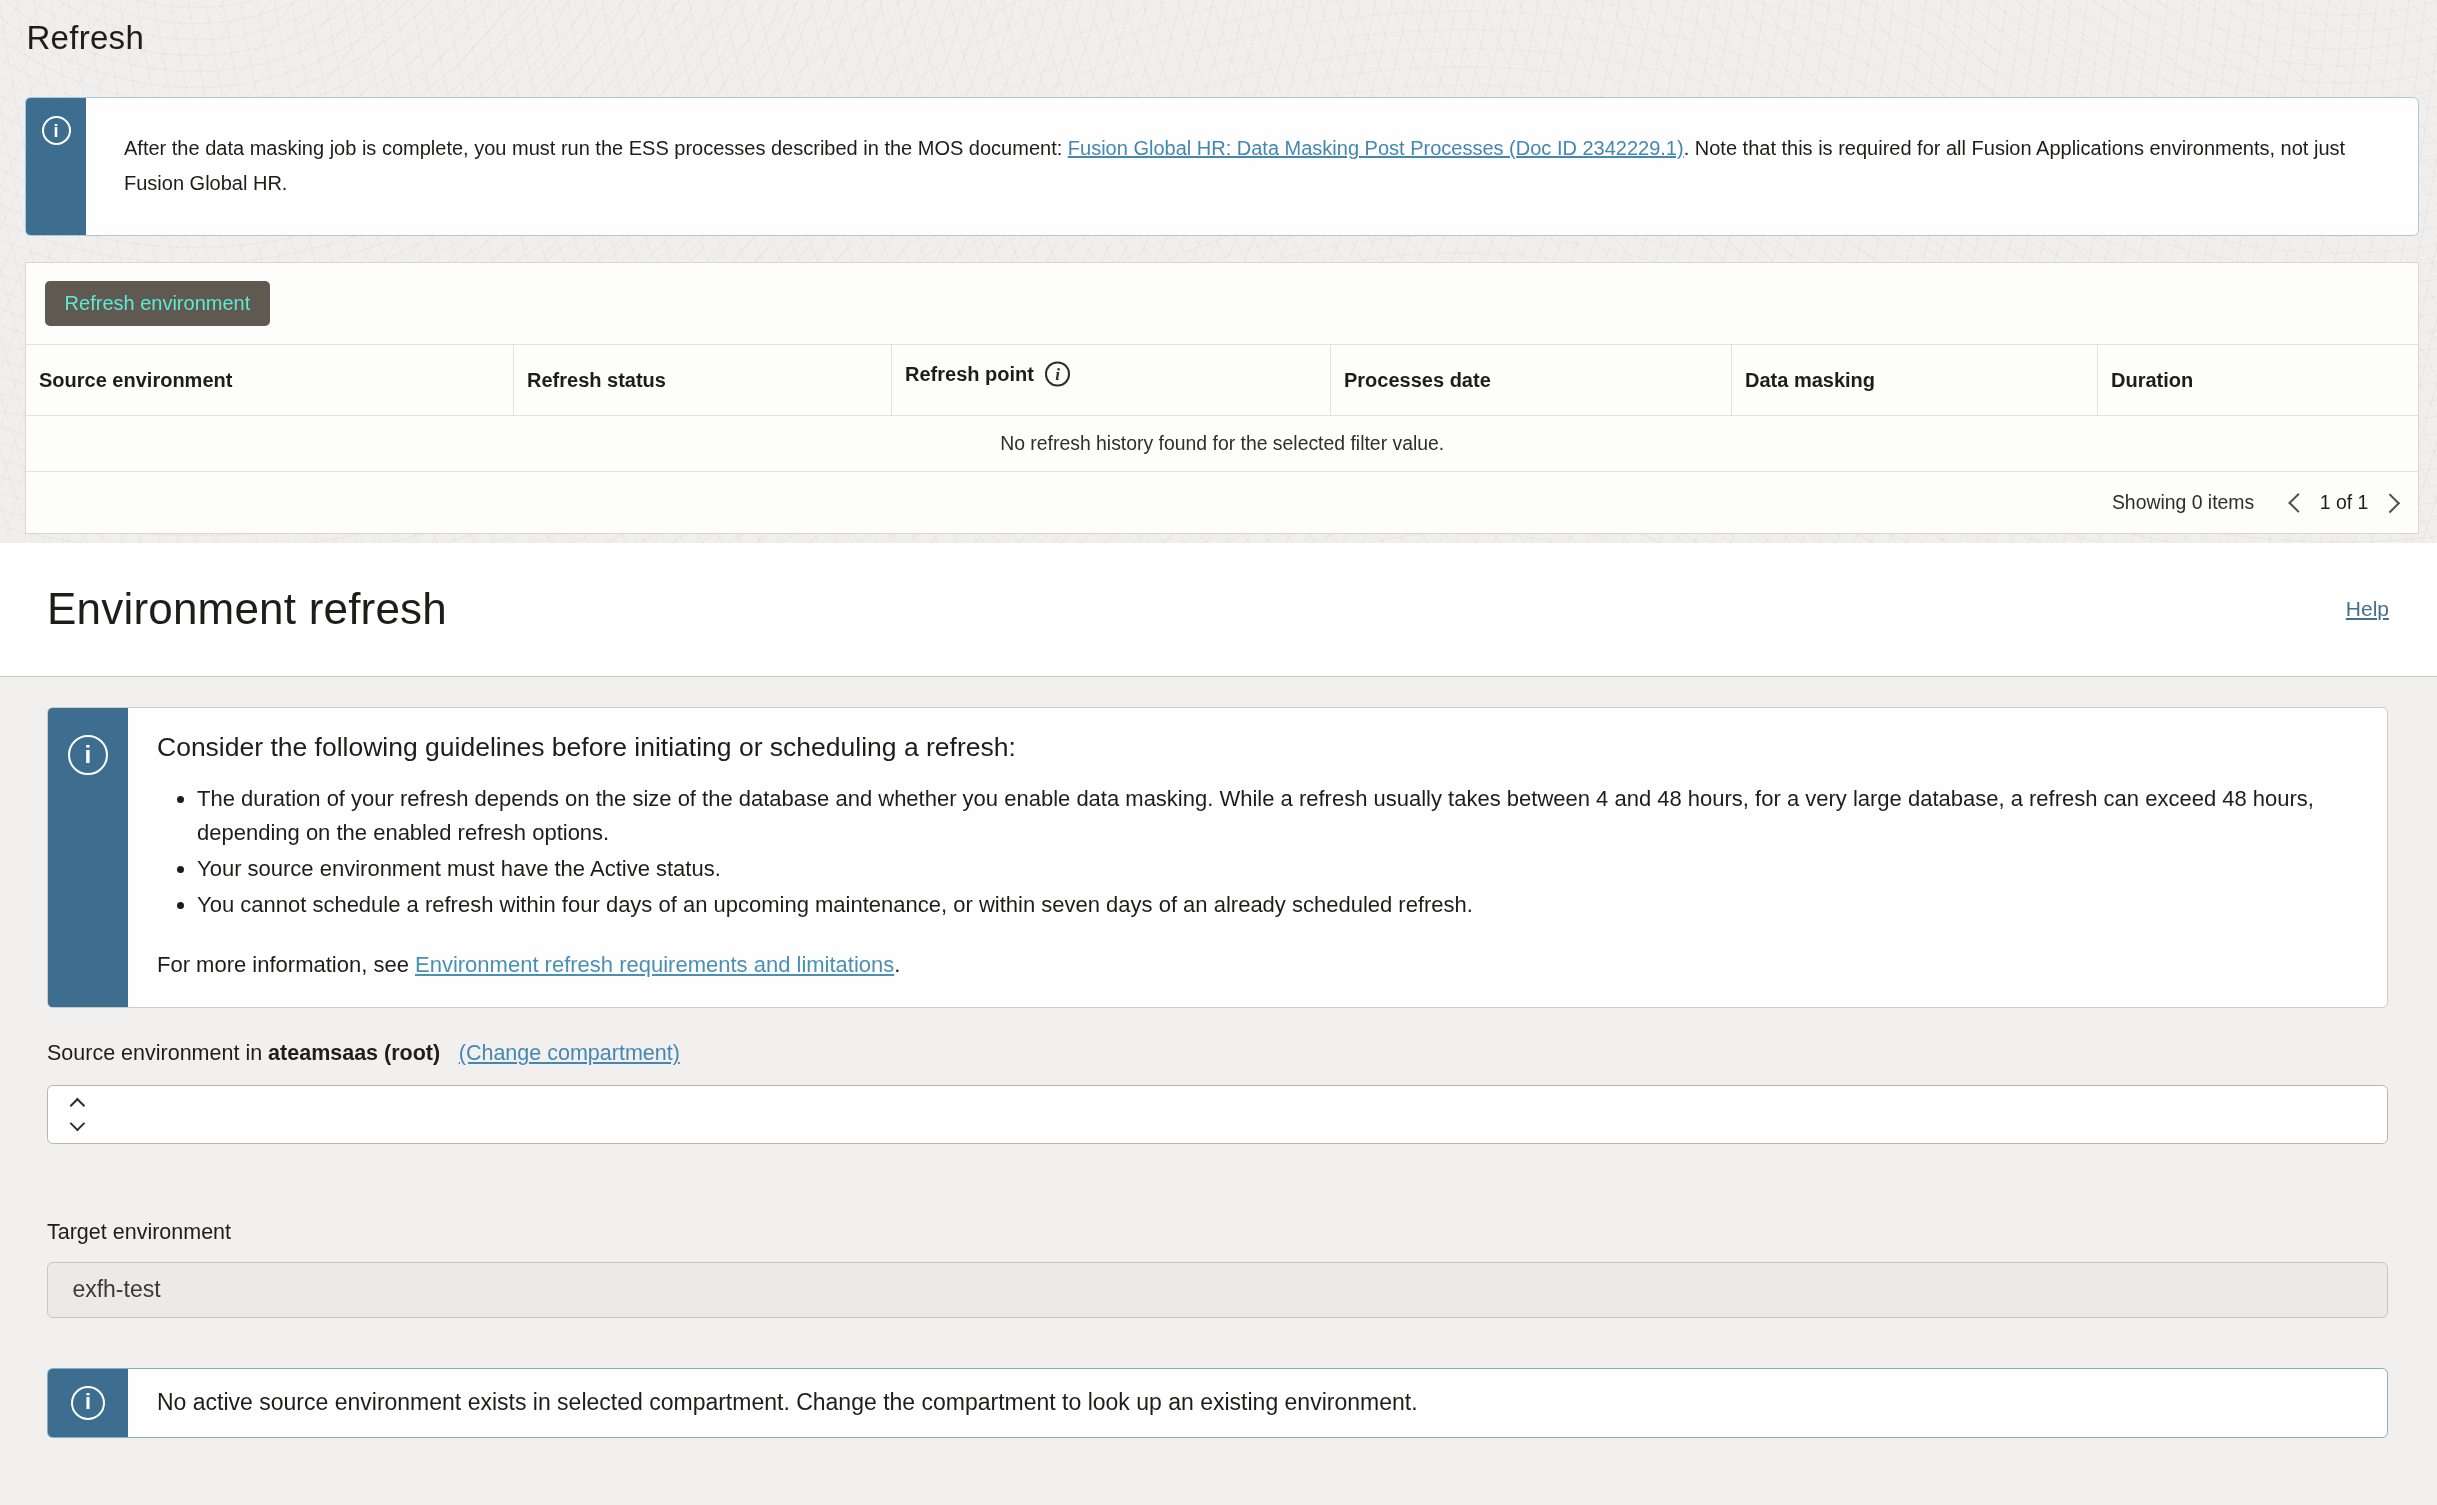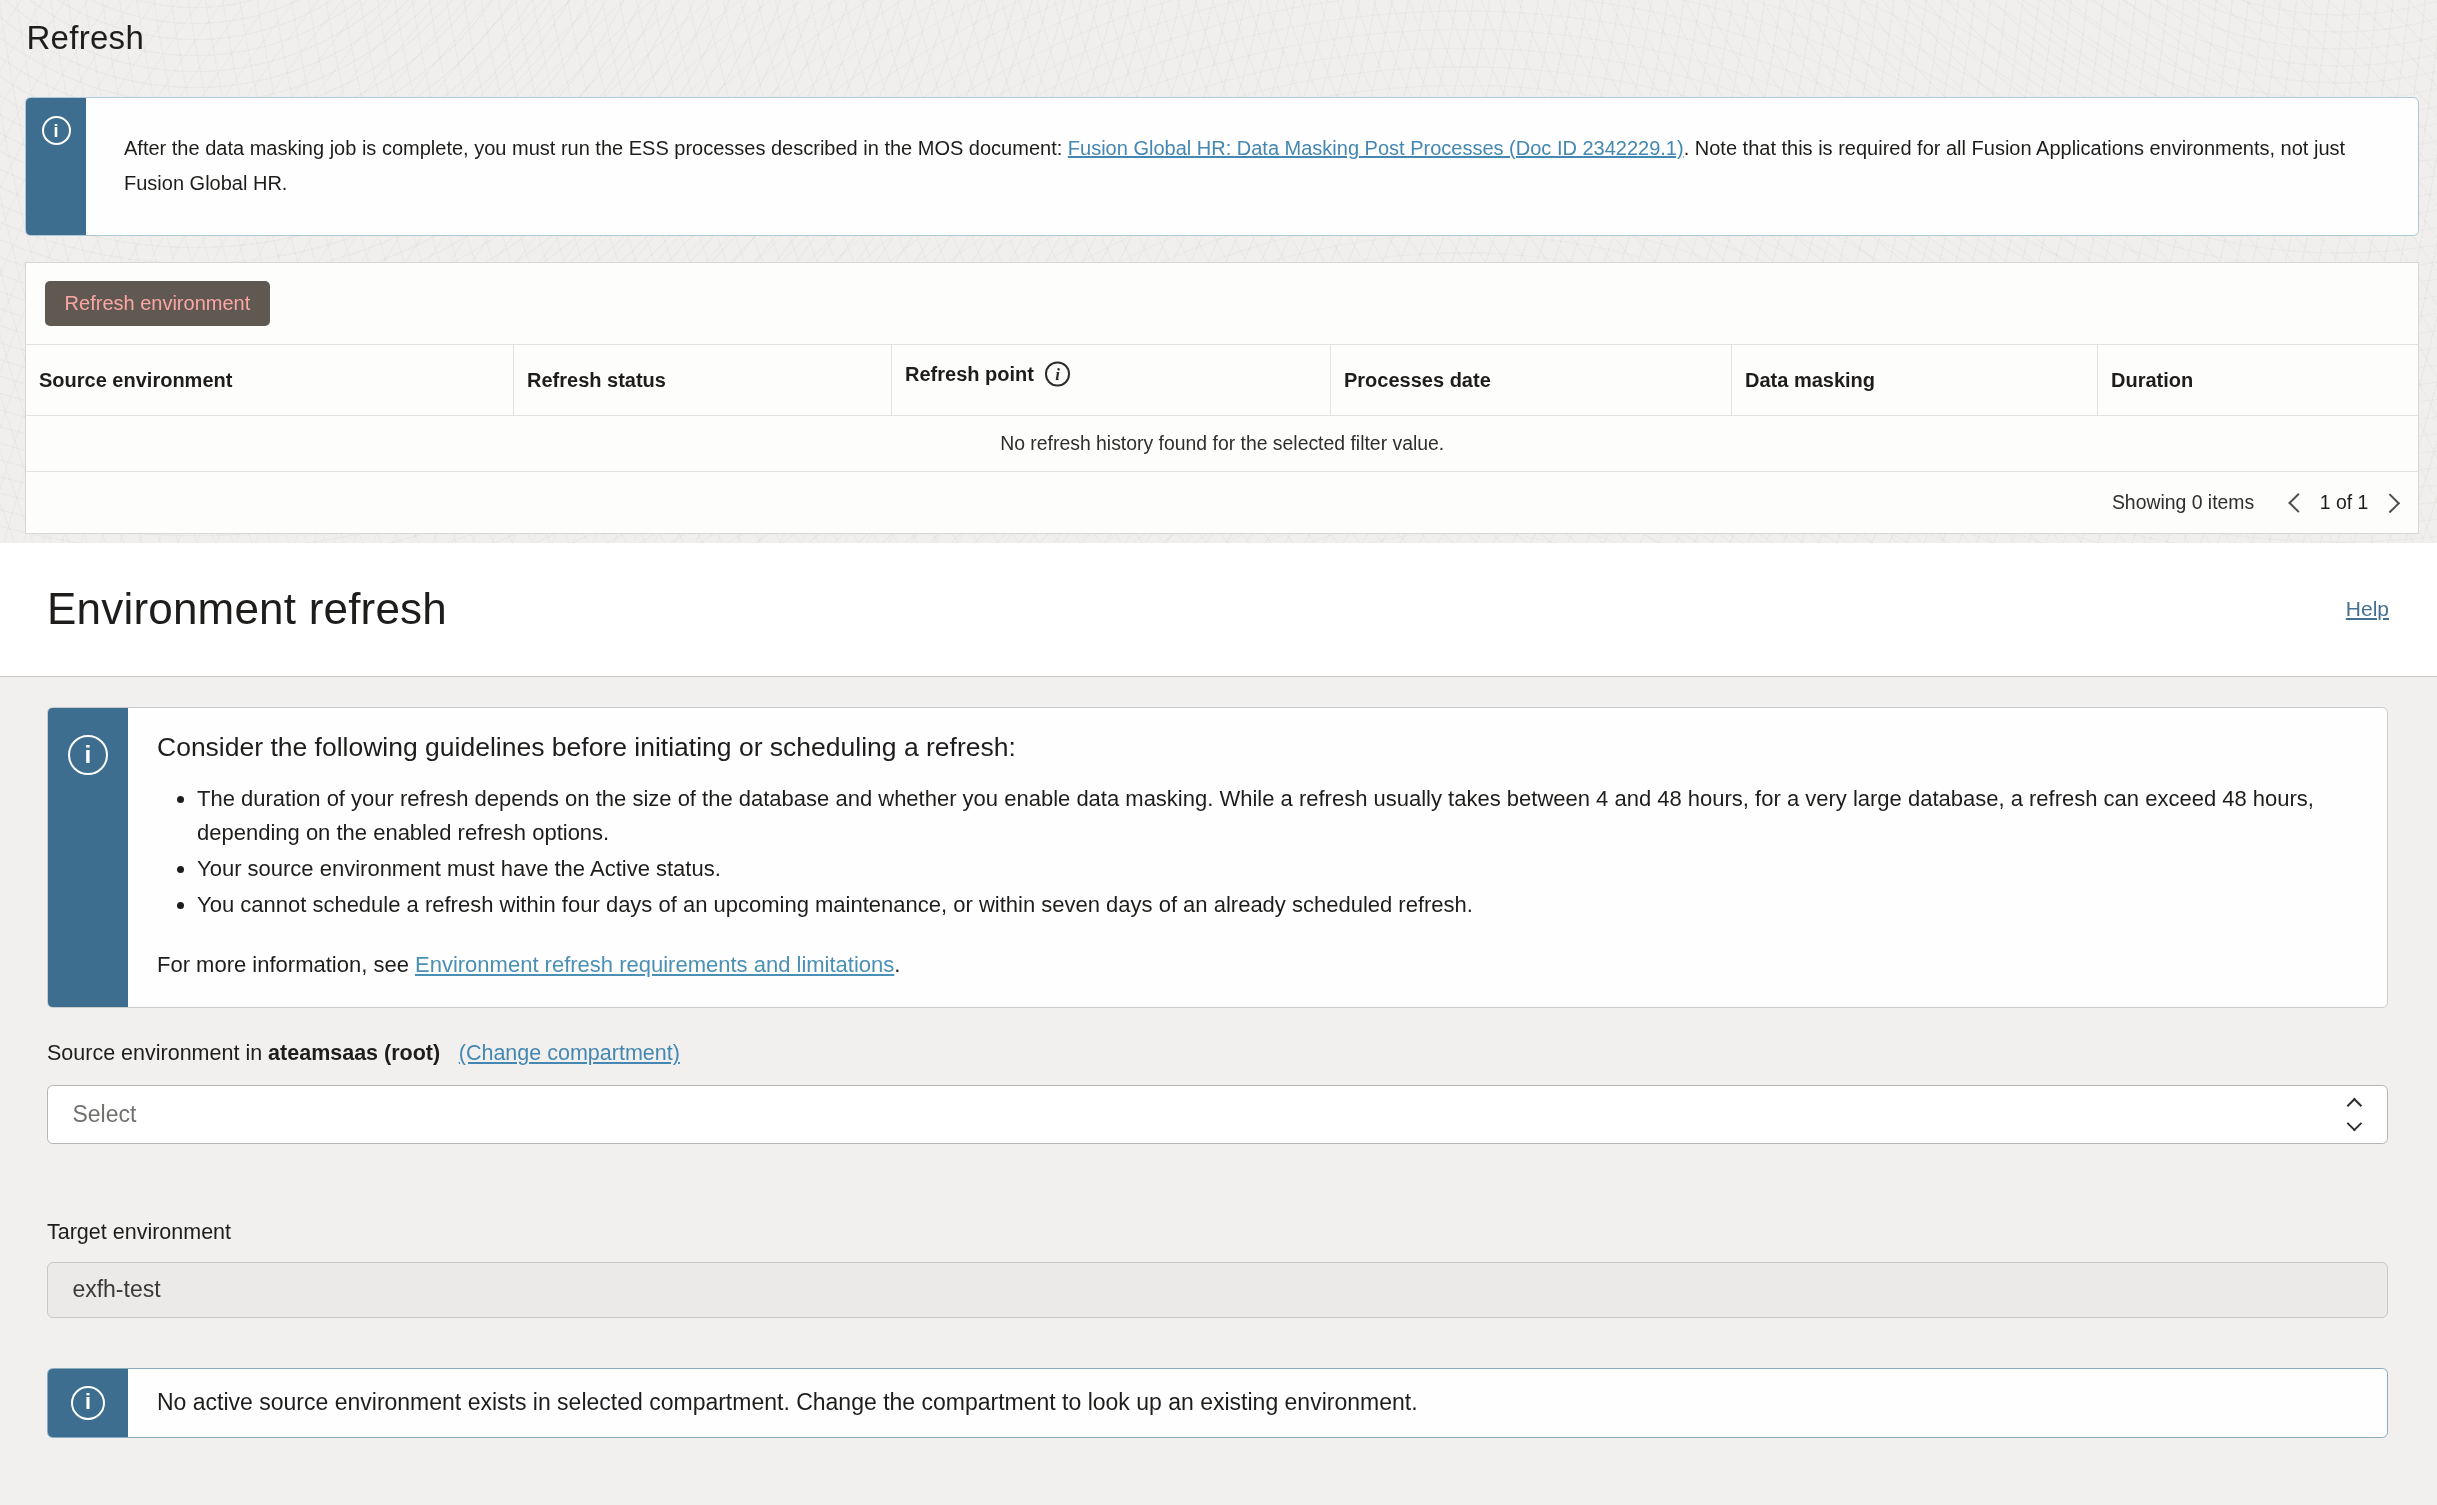--- a/index.html
+++ b/index.html
@@ -35,21 +35,21 @@
   .banner-top .circle-i { width:29px; height:29px; font-size:18px; }
   .banner-body { flex:1; padding:21.5px 32px 21.5px 26px; }
   .banner-text { margin:12px; font-size:20px; line-height:35px; }
 
   .link { color:#4487b2; text-decoration:underline; cursor:pointer; }
 
   
   .panel { margin-top:26px; background:#fdfdfc; border:0.7px solid #d9d7d4; }
   .panel-toolbar { padding:18.6px 0 18.6px 18.6px; }
   .btn-primary {
-    background:#605951; color:#fca5a5; font-size:20px;
+    background:#605951; color:#5eead4; font-size:20px;
     font-family:"Liberation Sans", sans-serif;
     padding:10.8px 20px; border:none; border-radius:5px; cursor:pointer;
   }
   .thead { display:flex; border-top:0.7px solid #e4e2df; border-bottom:0.7px solid #e4e2df; height:72px; }
   .th {
     font-weight:bold; font-size:20px; padding-left:13px;
     display:flex; align-items:center; height:100%;
   }
   .th + .th { border-left:0.7px solid #e4e2df; }
   .th-inner { display:flex; align-items:center; gap:11.5px; }
@@ -215,21 +215,20 @@
           <li>Your source environment must have the Active status.</li>
           <li>You cannot schedule a refresh within four days of an upcoming maintenance, or within seven days of an already scheduled refresh.</li>
         </ul>
         <p class="more-info"><span>For more information, see </span><a class="link">Environment refresh requirements and limitations</a><span>.</span></p>
       </div>
     </div>
 
     <p class="field-label"><span>Source environment in </span><b>ateamsaas (root)</b><a class="link change-link">(Change compartment)</a></p>
 
     <div class="select">
-      <span class="select-value">Select</span>
       <span class="updown">
         <span class="chev-up"></span>
         <span class="chev-down"></span>
       </span>
     </div>
 
     <p class="field-label target-label">Target environment</p>
     <div class="input-disabled">
       <span>exfh-test</span>
     </div>

